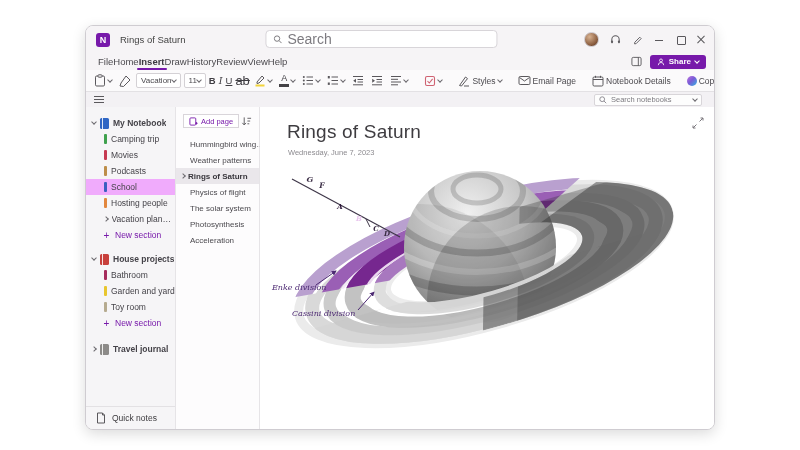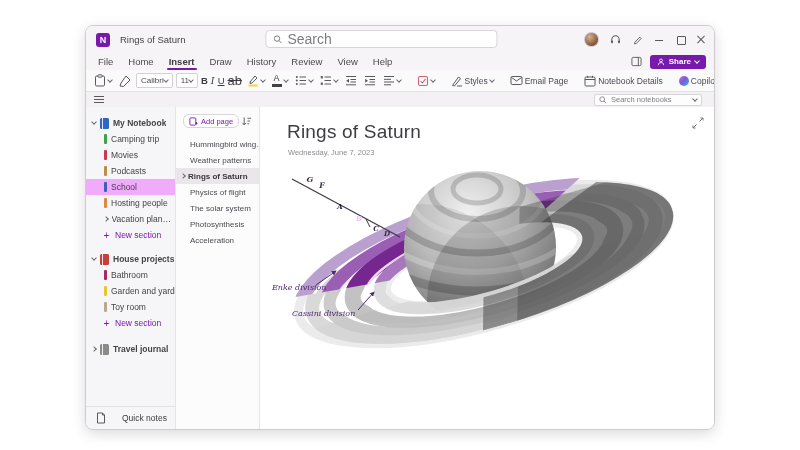--- a/index.html
+++ b/index.html
@@ -17,21 +17,21 @@
                 background:#fff; border:1px solid #d8d5d9; border-radius:4px; display:flex; align-items:center; gap:5px; padding:0 7px; }
   .searchpill span.ph { font-size:14px; color:#7d7b80; }
   .tb-right { position:absolute; right:8px; top:0; height:27px; display:flex; align-items:center; gap:11px; }
   .avatar { width:15px; height:15px; border-radius:50%; background:radial-gradient(circle at 35% 30%,#d8b291,#8a5c3e 65%,#4c2f1d); border:1px solid #c9c5ca; }
   .winglyph { width:10px; height:10px; position:relative; display:inline-block; }
   .g-min::before { content:""; position:absolute; left:1px; right:1px; top:5px; border-top:1.2px solid #5a585c; }
   .g-max::before { content:""; position:absolute; left:1.5px; top:1.5px; width:7px; height:7px; border:1.1px solid #5a585c; border-radius:1px; }
   .g-close::before,.g-close::after { content:""; position:absolute; left:0px; top:4.6px; width:10px; border-top:1.2px solid #5a585c; }
   .g-close::before{ transform:rotate(45deg);} .g-close::after{ transform:rotate(-45deg);}
   
-  .menubar { height:17px; background:#f6f4f6; display:flex; align-items:center; padding:0 12px; gap:15px; position:relative; flex:0 0 auto; }
+  .menubar { height:17px; background:#f6f4f6; display:flex; align-items:center; padding:0 12px; gap:0; position:relative; flex:0 0 auto; }
   .mtab { font-size:9.5px; color:#4b494e; position:relative; cursor:default; }
   .mtab.active { font-weight:bold; color:#3b3940; }
   .mtab.active::after { content:""; position:absolute; left:-2px; right:-2px; bottom:-3px; border-bottom:2px solid #7719aa; border-radius:2px; }
   .mb-right { position:absolute; right:8px; top:0; height:17px; display:flex; align-items:center; gap:8px; }
   .sharebtn { height:14px; border-radius:3px; color:#fff; font-size:8px; display:flex; align-items:center; gap:4px; padding:0 7px; }
   
   .toolbar { height:22px; background:#fbfafb; border-bottom:1px solid #e3e1e4; display:flex; align-items:center; padding:0 6px; gap:3px; flex:0 0 auto; }
   .tbtn { display:flex; align-items:center; gap:2px; padding:1px 2px; border-radius:2px; }
   .tlabel { font-size:8.5px; color:#4b494e; white-space:nowrap; }
   .selbox { display:flex; align-items:center; justify-content:space-between; border:1px solid #d4d1d5; background:#fff; border-radius:2px; height:15px; padding:0 4px; }
@@ -54,27 +54,27 @@
   .trow { height:16px; display:flex; align-items:center; padding-left:6px; gap:4px; color:#454349; white-space:nowrap; }
   .trow.sel { background:#f0abfc; }
   .trow .lbl { overflow:hidden; text-overflow:ellipsis; }
   .book { width:9px; height:11px; border-radius:1.5px; position:relative; display:inline-block; }
   .book::after { content:""; position:absolute; left:2px; top:0; bottom:0; border-left:1px solid rgba(255,255,255,.85); }
   .swatch { width:3px; height:10px; border-radius:1px; display:inline-block; margin-left:12px; }
   .plus { color:#7719aa; font-size:10px; width:9px; text-align:center; margin-left:10px; }
   .newsec { color:#7719aa; }
   .bold { font-weight:bold; }
   .qn-divider { border-top:1px solid #e3e1e4; margin:4px 0 0 0; }
-  .qnrow { height:22px; display:flex; align-items:center; gap:16px; padding-left:10px; }
+  .qnrow { height:22px; display:flex; align-items:center; gap:6px; padding-left:10px; }
   .spacer { flex:1; }
   .indent1 { width:8px; }
   
   .pagelist { width:84px; background:#fdfcfd; border-right:1px solid #e6e4e7; display:flex; flex-direction:column; padding-top:7px; }
   .plhead { display:flex; align-items:center; justify-content:space-between; padding:0 7px; }
-  .addpage { display:flex; align-items:center; gap:3px; border:1px solid #d9d5da; background:#fff; border-radius:6px; height:14px; padding:0 5px; color:#7719aa; font-size:7.5px; }
+  .addpage { display:flex; align-items:center; gap:3px; border:1px solid #d9d5da; background:#fff; border-radius:0; height:14px; padding:0 5px; color:#7719aa; font-size:7.5px; }
   .plitems { margin-top:8px; display:flex; flex-direction:column; }
   .prow { height:16px; display:flex; align-items:center; font-size:8px; color:#4b494e; padding-left:14px; white-space:nowrap; }
   .prow.sel { background:#eae7eb; padding-left:5px; gap:3px; font-weight:bold; color:#38363c; }
   
   .canvas { flex:1; background:#fff; position:relative; overflow:hidden; }
   .ptitle { position:absolute; left:27px; top:14px; font-size:19px; font-weight:300; color:#3e3c40; letter-spacing:.2px; }
   .pdate { position:absolute; left:28px; top:41px; font-size:7.5px; color:#8d8b90; }
   .expand { position:absolute; right:10px; top:10px; }
   .figwrap { position:absolute; left:10px; top:52px; width:440px; height:250px; }
   .hand { font-family:"DejaVu Serif",serif; font-style:italic; }
@@ -143,21 +143,21 @@
             <rect x="4" y="0.8" width="4" height="2.4" rx="0.8" fill="#fbfafb" stroke="#5a585c" stroke-width="1"></rect>
           </svg>
       <span class="chev"></span>
     </div>
     <div class="tbtn">
       <svg class="ico" width="12" height="12" viewBox="0 0 12 12">
             <path d="M7,1 L11,5 L6,10 L4.5,11.5 L1,11 L2,8 Z" fill="none" stroke="#5a585c" stroke-width="1"></path>
           </svg>
     </div>
     <div class="selbox" style="width:54px">
-      <span class="tlabel">Calibri</span>
+      <span class="tlabel">Vacation</span>
       <span class="chev"></span>
     </div>
     <div class="selbox" style="width:28px">
       <span class="tlabel">11</span>
       <span class="chev"></span>
     </div>
     <span class="fmt" style="font-weight:bold">B</span>
     <span class="fmt" style="font-style:italic;font-family:'DejaVu Serif',serif">I</span>
     <span class="fmt" style="text-decoration:underline">U</span>
     <span class="fmt" style="text-decoration:line-through;font-size:13px;width:14px">ab</span>

